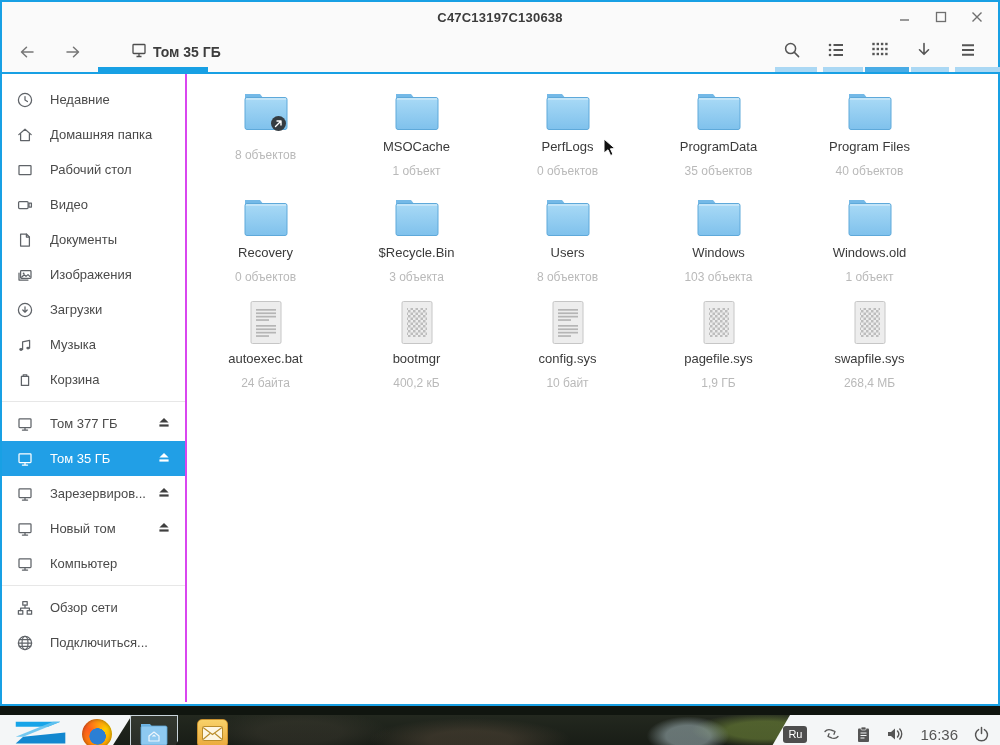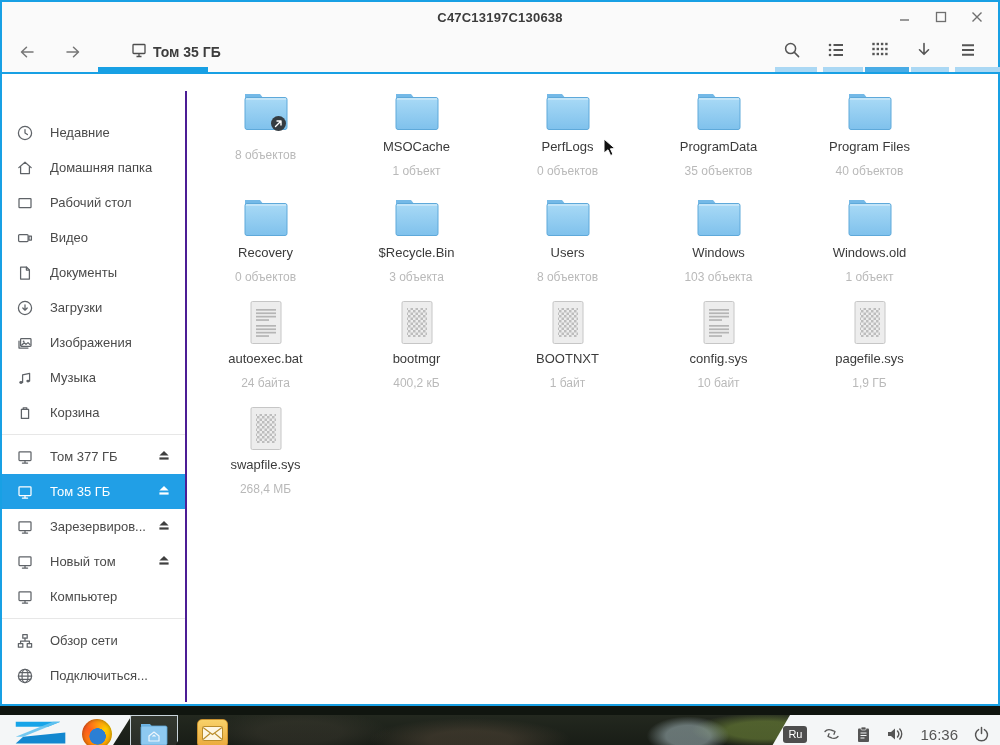--- a/index.html
+++ b/index.html
@@ -28,22 +28,22 @@
               height:100%; padding:0 6px; position:relative; }
   .path-tab .label { font-size:14px; font-weight:bold; color:#3d3d3d; }
   .tab-underline { position:absolute; left:96px; bottom:0; width:110px; height:5px; background:#18a0e4; }
   .tb-actions { position:absolute; right:8px; top:0; height:40px; display:flex; align-items:center; }
   .tb-btn { width:44px; height:34px; display:flex; align-items:center; justify-content:center; }
   .seg { position:absolute; bottom:0; height:5px; background:#abd8f4; }
   .seg.active { background:#49ace6; }
 
   
   .wbody { position:relative; display:flex; height:628px; }
-  .sidebar { width:185px; border-right:2px solid #4c1d95; background:#fff;
-             padding-top:24px; overflow:hidden;margin-top:17px; }
+  .sidebar { width:185px; border-right:2px solid #d946ef; background:#fff;
+             padding-top:8px; overflow:hidden; }
   .side-sep { height:1px; background:#e7e7e7; margin:4px 0; }
   .srow { position:relative; height:35px; display:flex; align-items:center;
           padding-left:14px; color:#4a4a4a; cursor:default; }
   .srow .ic { width:20px; height:18px; display:flex; align-items:center; color:#5f6368; }
   .srow .slabel { font-size:13px; margin-left:14px; white-space:nowrap; }
   .srow .eject { position:absolute; right:12px; top:9px; width:16px; height:16px; color:#3f3f3f; }
   .srow.selected { background:#219fe6; color:#fff; }
   .srow.selected .ic, .srow.selected .eject { color:#fff; }
 
   
@@ -248,36 +248,36 @@
               <svg width="18" height="18" viewBox="0 0 18 18">
                 <path d="M4.6 3 H10.4 L13.4 6 V15 H4.6 Z" fill="none" stroke="currentColor" stroke-width="1.25" stroke-linecap="round" stroke-linejoin="round"></path>
                 <path d="M10.4 3 V6 H13.4" fill="none" stroke="currentColor" stroke-width="1.25" stroke-linecap="round" stroke-linejoin="round"></path>
               </svg>
             </span>
             <span class="slabel">Документы</span>
           </div>
           <div class="srow">
             <span class="ic">
               <svg width="18" height="18" viewBox="0 0 18 18">
-                <circle cx="9" cy="9" r="6.6" fill="none" stroke="currentColor" stroke-width="1.25" stroke-linecap="round" stroke-linejoin="round"></circle>
-                <path d="M9 5.8 V11 M6.8 9 L9 11.2 L11.2 9" fill="none" stroke="currentColor" stroke-width="1.25" stroke-linecap="round" stroke-linejoin="round"></path>
-              </svg>
-            </span>
-            <span class="slabel">Загрузки</span>
-          </div>
-          <div class="srow">
-            <span class="ic">
-              <svg width="18" height="18" viewBox="0 0 18 18">
                 <rect x="4.6" y="4.6" width="10.4" height="7.8" rx="0.8" fill="none" stroke="currentColor" stroke-width="1.25" stroke-linecap="round" stroke-linejoin="round"></rect>
                 <path d="M3 7 V14 H12" fill="none" stroke="currentColor" stroke-width="1.25" stroke-linecap="round" stroke-linejoin="round"></path>
                 <circle cx="7.6" cy="7.4" r="0.9" fill="currentColor"></circle>
                 <path d="M5.6 11.2 L8.2 8.8 L10 10.4 L12 8.6 L14 10.6" fill="none" stroke="currentColor" stroke-width="1.25" stroke-linecap="round" stroke-linejoin="round"></path>
               </svg>
             </span>
             <span class="slabel">Изображения</span>
+          </div>
+          <div class="srow">
+            <span class="ic">
+              <svg width="18" height="18" viewBox="0 0 18 18">
+                <circle cx="9" cy="9" r="6.6" fill="none" stroke="currentColor" stroke-width="1.25" stroke-linecap="round" stroke-linejoin="round"></circle>
+                <path d="M9 5.8 V11 M6.8 9 L9 11.2 L11.2 9" fill="none" stroke="currentColor" stroke-width="1.25" stroke-linecap="round" stroke-linejoin="round"></path>
+              </svg>
+            </span>
+            <span class="slabel">Загрузки</span>
           </div>
           <div class="srow">
             <span class="ic">
               <svg width="18" height="18" viewBox="0 0 18 18">
                 <path d="M6.6 13.4 V5.8 L13.6 4.4 V12" fill="none" stroke="currentColor" stroke-width="1.25" stroke-linecap="round" stroke-linejoin="round"></path>
                 <ellipse cx="5" cy="13.5" rx="1.7" ry="1.4" fill="currentColor"></ellipse>
                 <ellipse cx="12" cy="12.1" rx="1.7" ry="1.4" fill="currentColor"></ellipse>
               </svg>
             </span>
             <span class="slabel">Музыка</span>
@@ -510,30 +510,20 @@
             </div>
             <div class="cell">
               <div class="ficon">
                 <svg width="38" height="46" viewBox="0 0 38 46">
                   <rect x="4" y="1.5" width="30" height="42" rx="1.5" fill="#ededed" stroke="#c6c6c6"></rect>
                   <rect x="9" y="8" width="20" height="29" fill="url(#chk)"></rect>
                 </svg>
               </div>
               <div class="fname">bootmgr</div>
               <div class="finfo">400,2 кБ</div>
-            </div>
-            <div class="cell">
-              <div class="ficon">
-                <svg width="38" height="46" viewBox="0 0 38 46">
-                  <rect x="4" y="1.5" width="30" height="42" rx="1.5" fill="#ededed" stroke="#c6c6c6"></rect>
-                  <rect x="9" y="8" width="20" height="29" fill="url(#chk)"></rect>
-                </svg>
-              </div>
-              <div class="fname">BOOTNXT</div>
-              <div class="finfo">1 байт</div>
             </div>
             <div class="cell">
               <div class="ficon">
                 <svg width="38" height="46" viewBox="0 0 38 46">
                   <rect x="4" y="1.5" width="30" height="42" rx="1.5" fill="#ededed" stroke="#c6c6c6"></rect>
                   <g fill="#b5b5b5">
                     <rect x="9" y="9" width="20" height="1.7"></rect>
                     <rect x="9" y="12.4" width="20" height="1.7"></rect>
                     <rect x="9" y="15.8" width="20" height="1.7"></rect>
                     <rect x="9" y="19.2" width="13" height="1.7"></rect>

